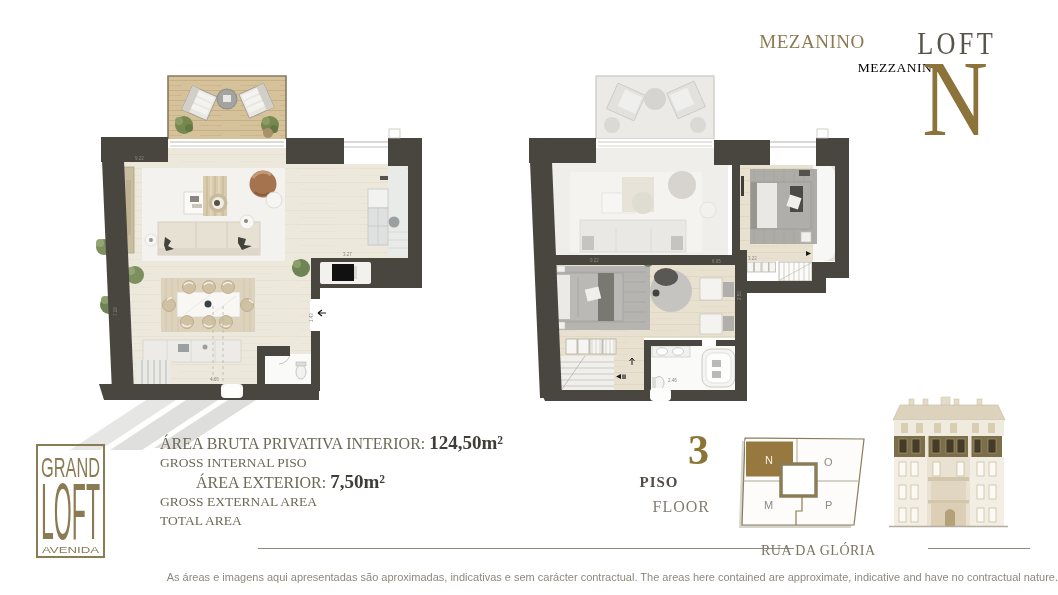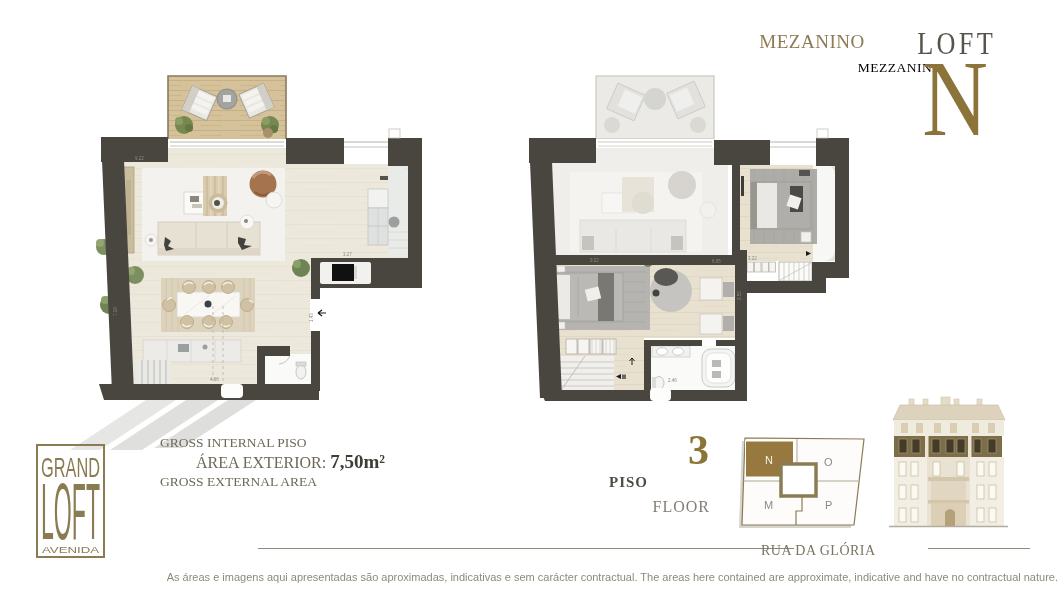--- a/index.html
+++ b/index.html
@@ -621,30 +621,32 @@
 <svg class="abs" style="left:36px;top:444px;" width="69" height="114" viewBox="0 0 69 114">
   <rect x="1" y="1" width="67" height="112" fill="none" stroke="#8a7b52" stroke-width="2"></rect>
   <g fill="#8a7b52" font-family="Liberation Sans, sans-serif">
     <text x="5" y="33" font-size="36" textLength="59" lengthAdjust="spacingAndGlyphs" transform="scale(1,0.78)" transform-origin="5 33">GRAND</text>
     <text x="5" y="95" font-size="44" textLength="59" lengthAdjust="spacingAndGlyphs" transform="scale(1,1.82)" transform-origin="5 95">LOFT</text>
     <text x="6" y="109" font-size="9" textLength="57" lengthAdjust="spacingAndGlyphs">AVENIDA</text>
   </g>
 </svg>
 
 <div class="abs" style="left:160px;top:433px;color:#6e6957;">
+  <div style="font-size:16px;line-height:19px;">ÁREA BRUTA PRIVATIVA INTERIOR: <span style="color:#3f3d37;font-weight:bold;font-size:19px;">124,50m²</span></div>
   <div style="font-size:13.5px;line-height:19px;">GROSS INTERNAL PISO</div>
   <div style="font-size:16px;line-height:19px;margin-left:36px;">ÁREA EXTERIOR: <span style="color:#3f3d37;font-weight:bold;font-size:19px;">7,50m²</span></div>
   <div style="font-size:13.5px;line-height:19px;">GROSS EXTERNAL AREA</div>
+  <div style="font-size:13.5px;line-height:19px;">TOTAL AREA</div>
 </div>
 
 <div class="abs" style="left:258px;top:548px;width:536px;height:1px;background:#8f8a7c;"></div>
 
 <div class="abs" style="left:761px;top:543px;width:200px;text-align:left;color:#7b7463;font-size:14px;letter-spacing:0.5px;white-space:nowrap;">RUA DA GLÓRIA</div>
 
 <div class="abs" style="left:928px;top:548px;width:102px;height:1px;background:#8f8a7c;"></div>
 
 <div class="abs" style="left:609px;top:429px;width:100px;text-align:right;color:#8a7436;font-size:42px;line-height:42px;font-weight:bold;">3</div>
 
-<div class="abs" style="left:609px;top:474px;width:100px;text-align:left;color:#514c45;font-size:15px;font-weight:bold;letter-spacing:1px;">PISO</div>
+<div class="abs" style="left:609px;top:474px;width:100px;text-align:center;color:#514c45;font-size:15px;font-weight:bold;letter-spacing:1px;">PISO</div>
 
 <div class="abs" style="left:609px;top:498px;width:101px;text-align:right;color:#837d73;font-size:16px;letter-spacing:1px;">FLOOR</div>
 
 <div class="abs sans" style="left:0;top:571px;width:1058px;text-align:right;color:#8d897c;font-size:11px;">As áreas e imagens aqui apresentadas são aproximadas, indicativas e sem carácter contractual. The areas here contained are approximate, indicative and have no contractual nature.</div>
 
 </body></html>

